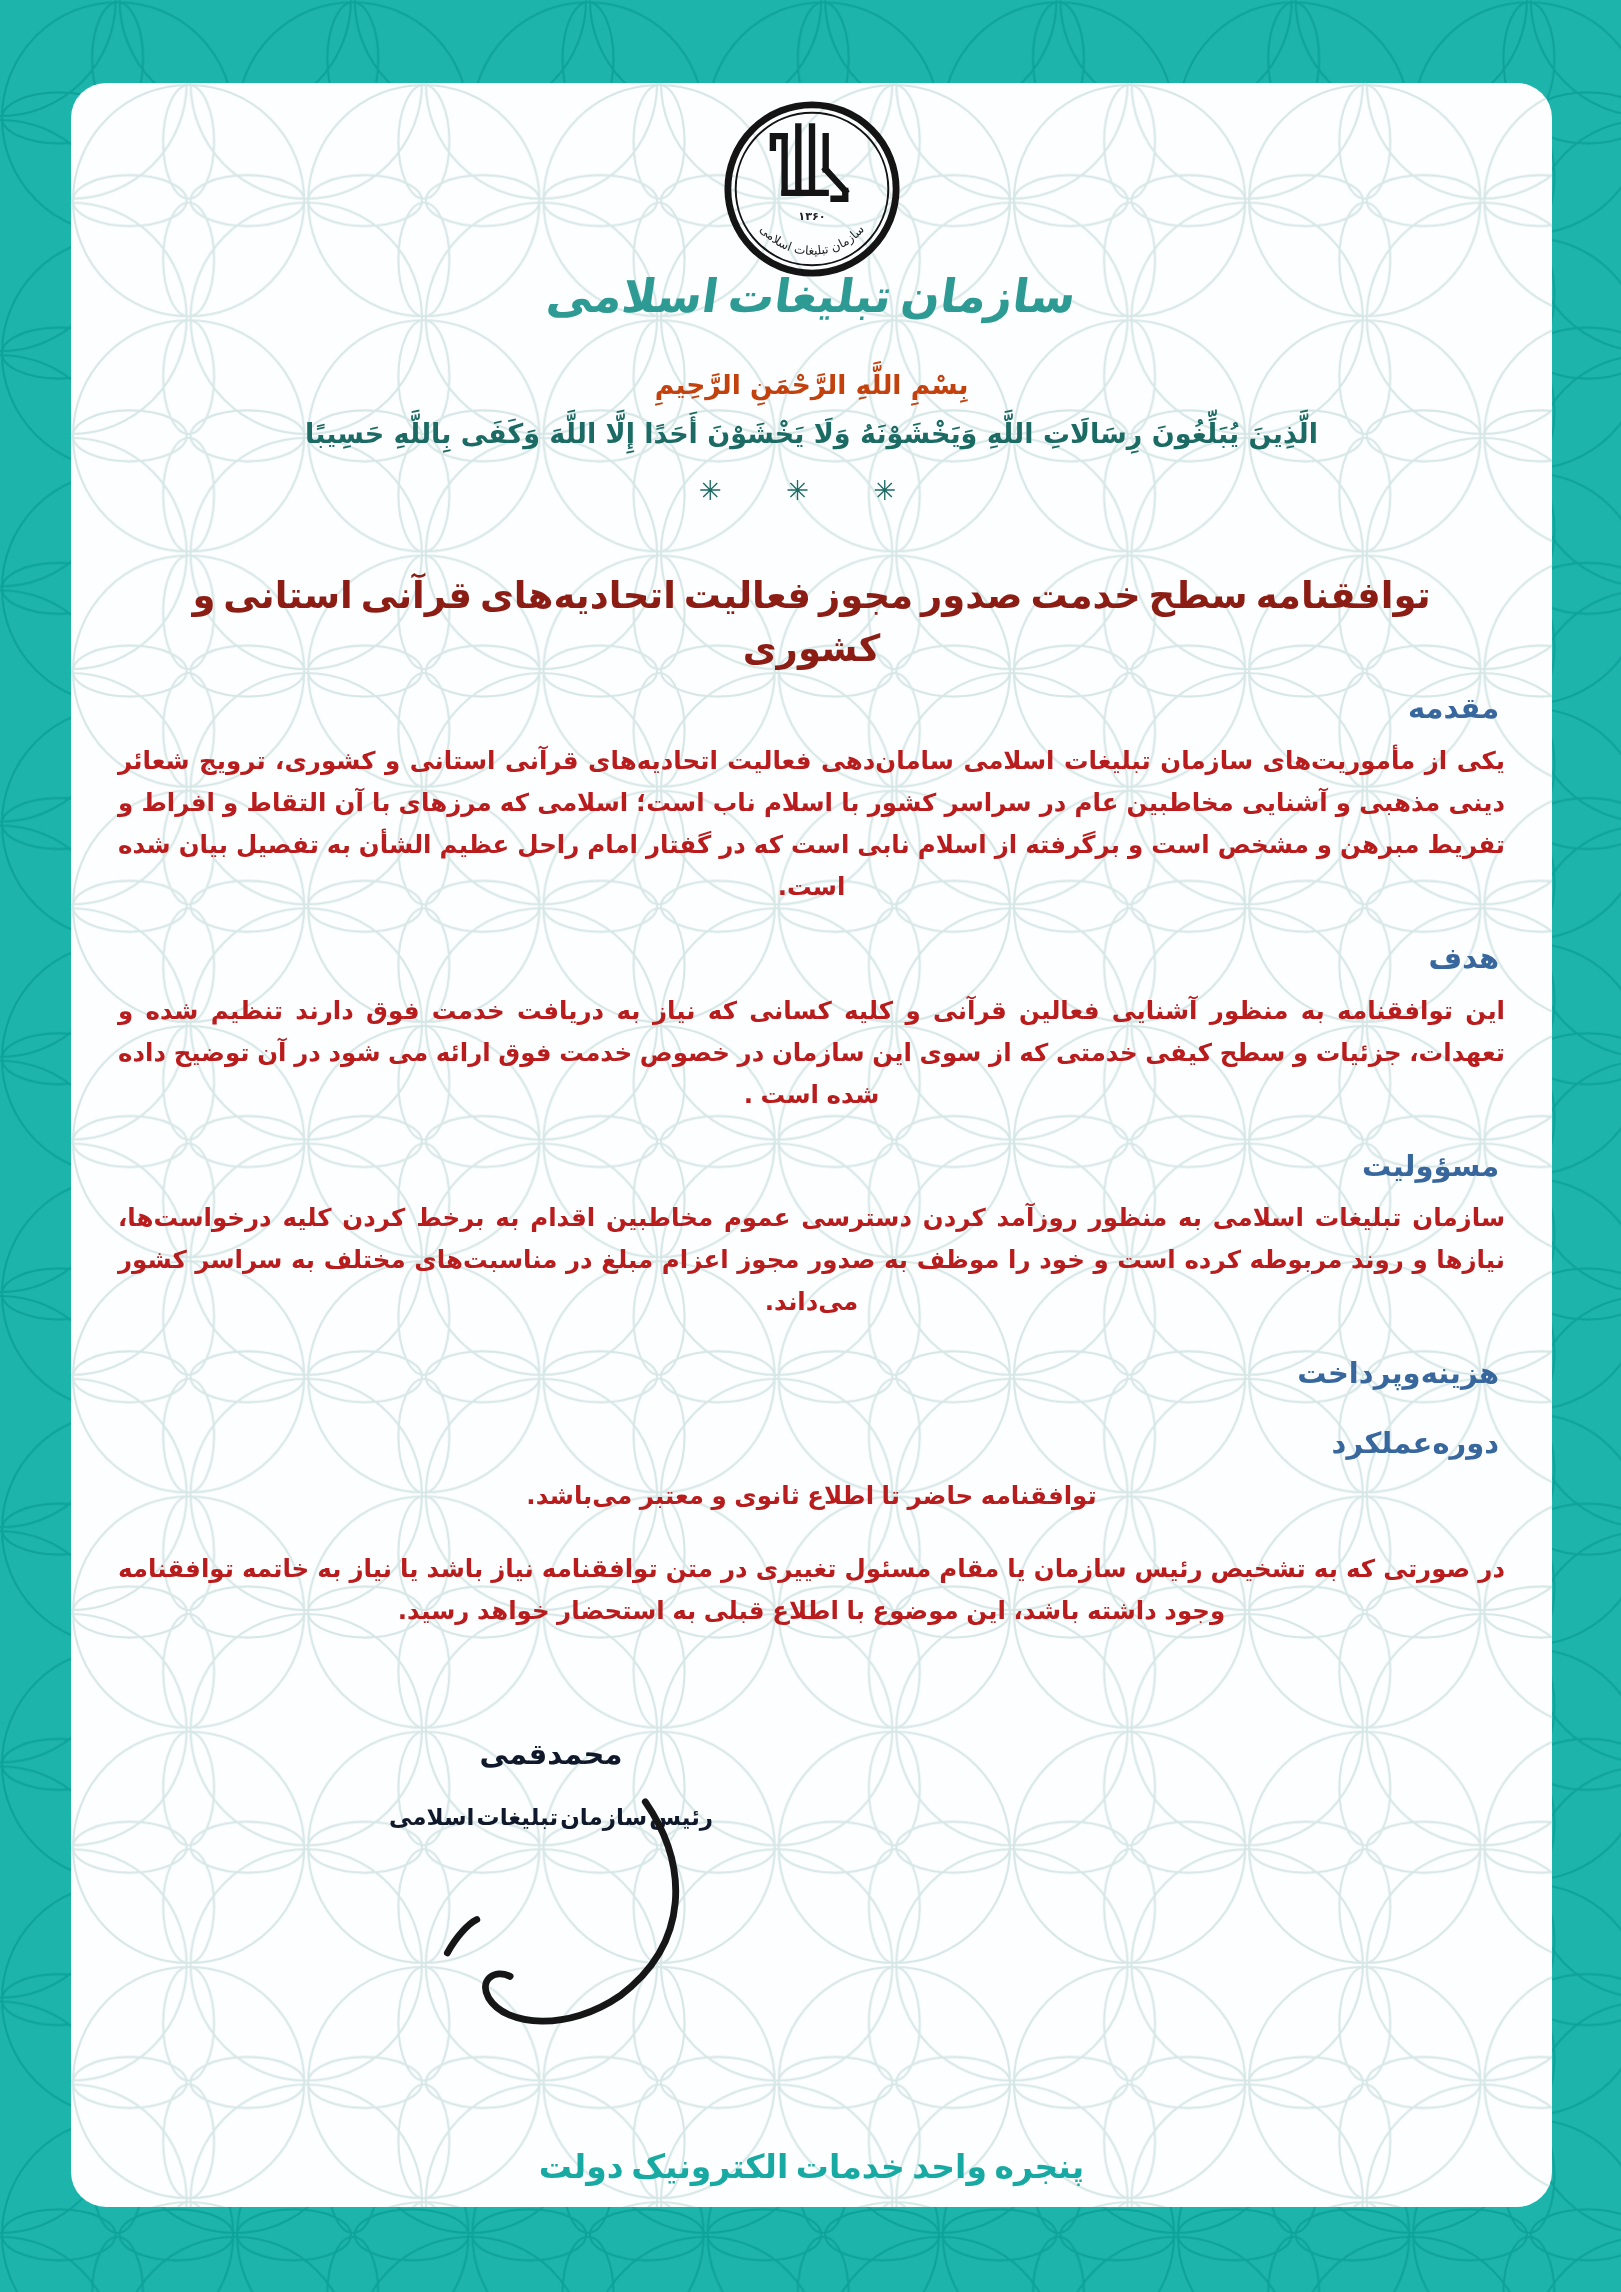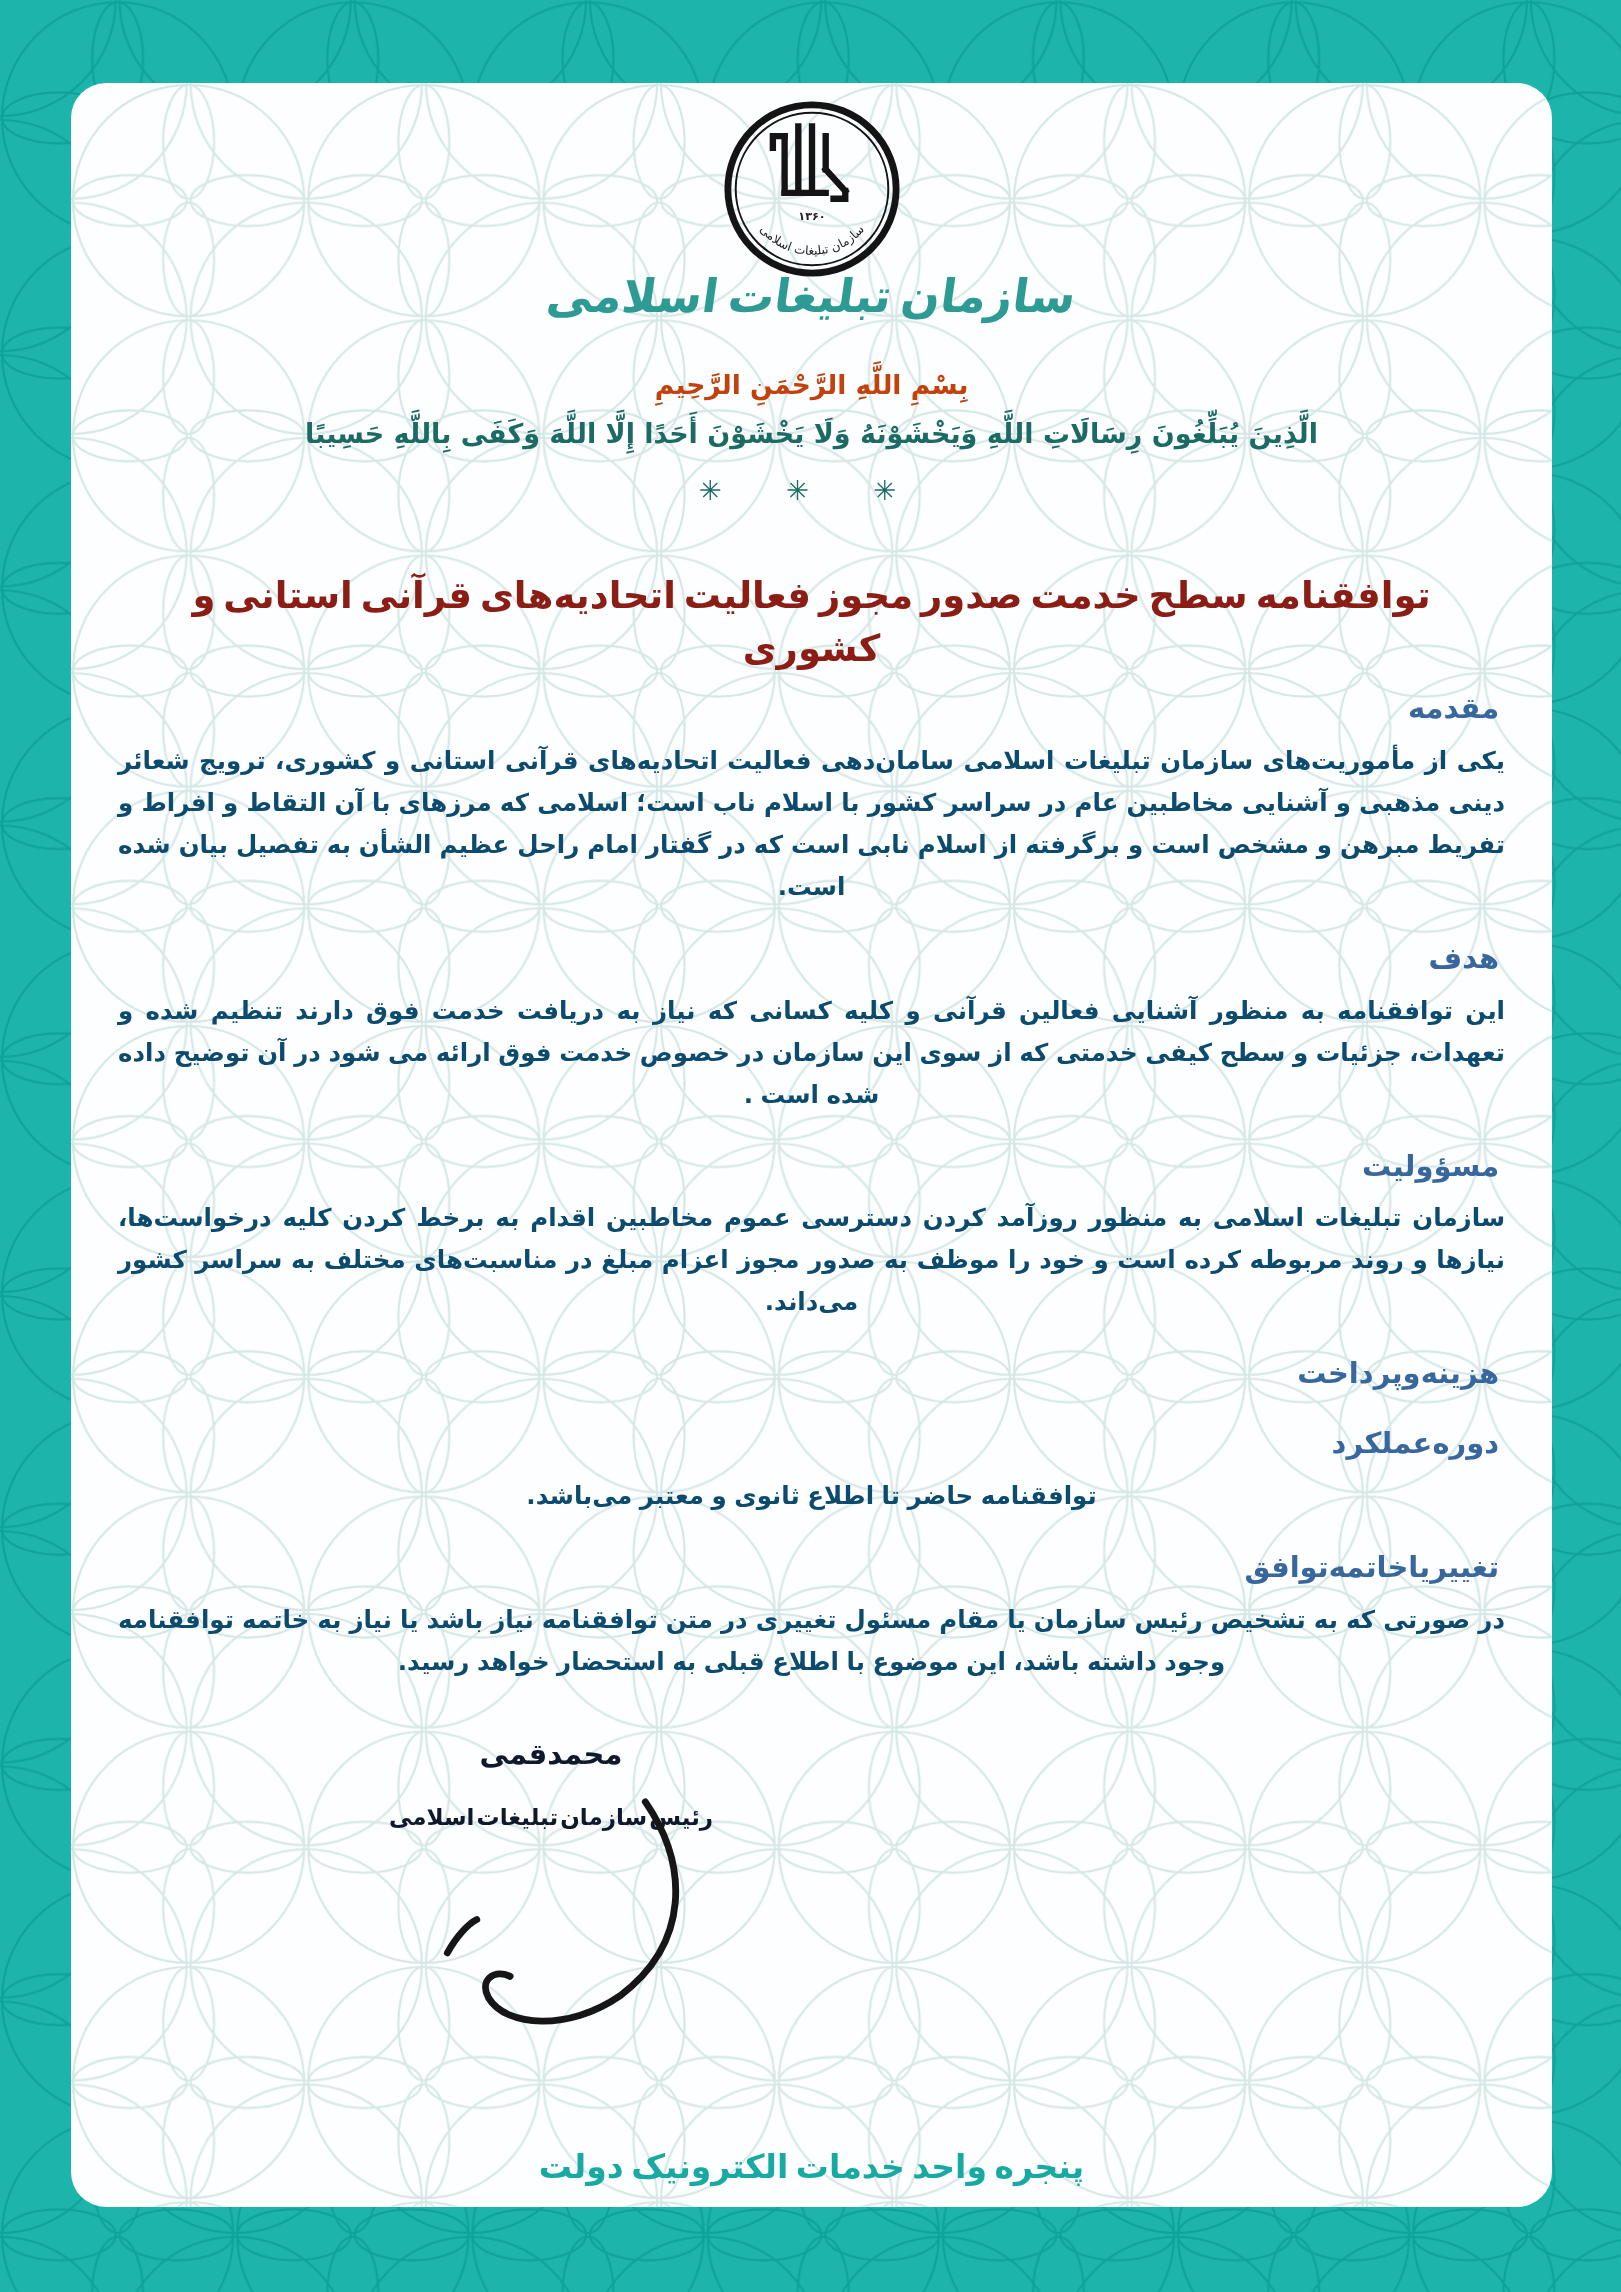--- a/index.html
+++ b/index.html
@@ -17,21 +17,21 @@
   .verse{position:absolute;top:335px;left:0;width:100%;text-align:center;
     color:#1b6a64;font-size:27px;font-weight:bold;}
   .ornaments{position:absolute;top:392px;left:0;width:100%;text-align:center;
     color:#1b6a64;font-size:27.4px;font-weight:bold;letter-spacing:27.4px;}
   .doc-title{position:absolute;top:486px;left:103px;right:103px;text-align:center;
     color:#8b1d15;font-size:37px;font-weight:bold;line-height:53px;word-spacing:-4.9px;}
 
   .sections{position:absolute;top:606px;left:47px;right:47px;}
   .section{margin-bottom:31px;}
   .section-heading{color:#38679e;font-size:29px;font-weight:bold;line-height:39px;margin:0 5.9px 11.8px 0;text-align:right;}
-  .section-body{color:#0c4a6e;font-size:24.5px;font-weight:bold;line-height:42px;margin:0;
+  .section-body{color:#b91c1c;font-size:24.5px;font-weight:bold;line-height:42px;margin:0;
     text-align:justify;text-align-last:center;word-spacing:-1px;}
 
   .signature-block{position:absolute;top:1654px;left:294px;width:372px;text-align:center;}
   .sig-name{color:#10192b;font-size:29px;font-weight:bold;margin:0 0 33px 0;}
   .sig-role{color:#10192b;font-size:23px;font-weight:bold;margin:8px;word-spacing:-5.9px;white-space:nowrap;}
   .sig-stroke{position:absolute;top:1713px;left:341px;z-index:3;}
 
   .footer-line{position:absolute;top:2064px;left:0;width:100%;text-align:center;
     color:#18aaa2;font-size:33px;font-weight:bold;word-spacing:-3.9px;}
 </style>
@@ -129,21 +129,20 @@
           <p class="section-body">سازمان تبلیغات اسلامی به منظور روزآمد کردن دسترسی عموم مخاطبین اقدام به برخط کردن کلیه درخواست‌ها، نیازها و روند مربوطه کرده است و خود را موظف به صدور مجوز اعزام مبلغ در مناسبت‌های مختلف به سراسر کشور می‌داند.</p>
         </div>
         <div class="section">
           <h2 class="section-heading">هزینه‌وپرداخت</h2>
         </div>
         <div class="section">
           <h2 class="section-heading">دوره‌عملکرد</h2>
           <p class="section-body">توافقنامه حاضر تا اطلاع ثانوی و معتبر می‌باشد.</p>
         </div>
         <div class="section">
-          <h2 class="section-heading">تغییریاخاتمه‌توافق</h2>
           <p class="section-body">در صورتی که به تشخیص رئیس سازمان یا مقام مسئول تغییری در متن توافقنامه نیاز باشد یا نیاز به خاتمه توافقنامه وجود داشته باشد، این موضوع با اطلاع قبلی به استحضار خواهد رسید.</p>
         </div>
       </div>
 
       <div class="signature-block">
         <p class="sig-name">محمدقمی</p>
         <p class="sig-role">رئیس سازمان تبلیغات اسلامی</p>
       </div>
 
       <svg class="sig-stroke" width="304" height="245" viewBox="0 0 310 250">

